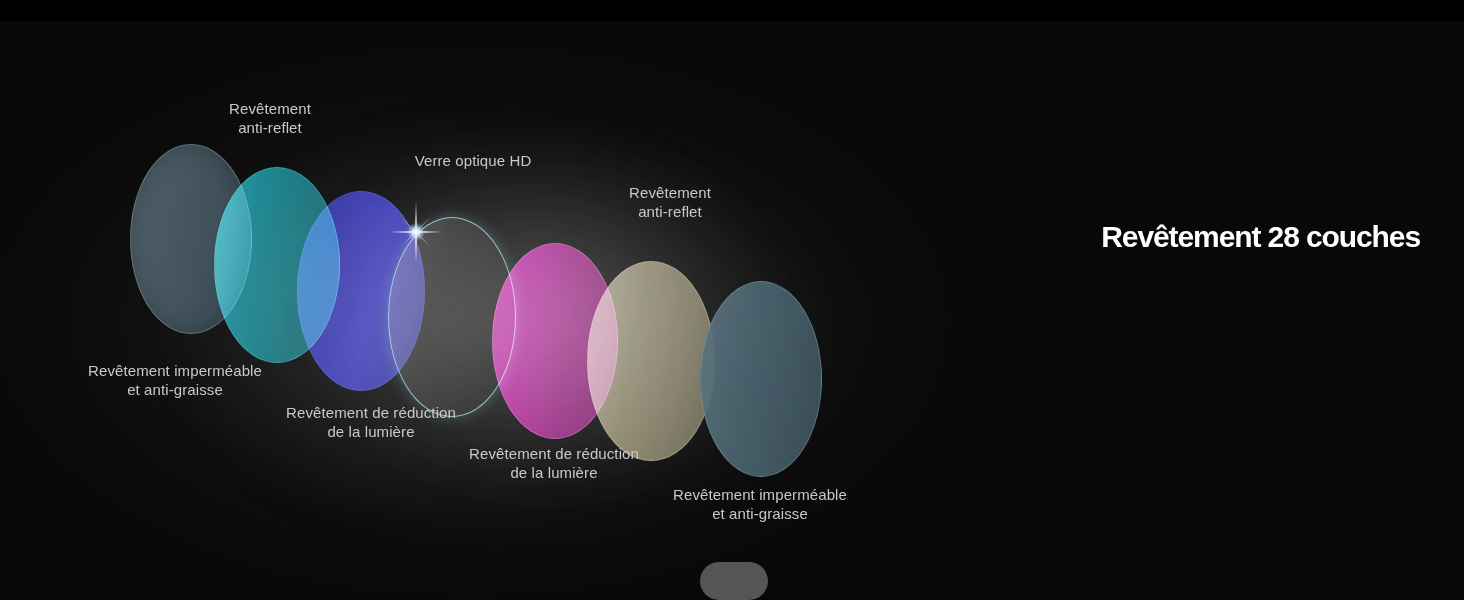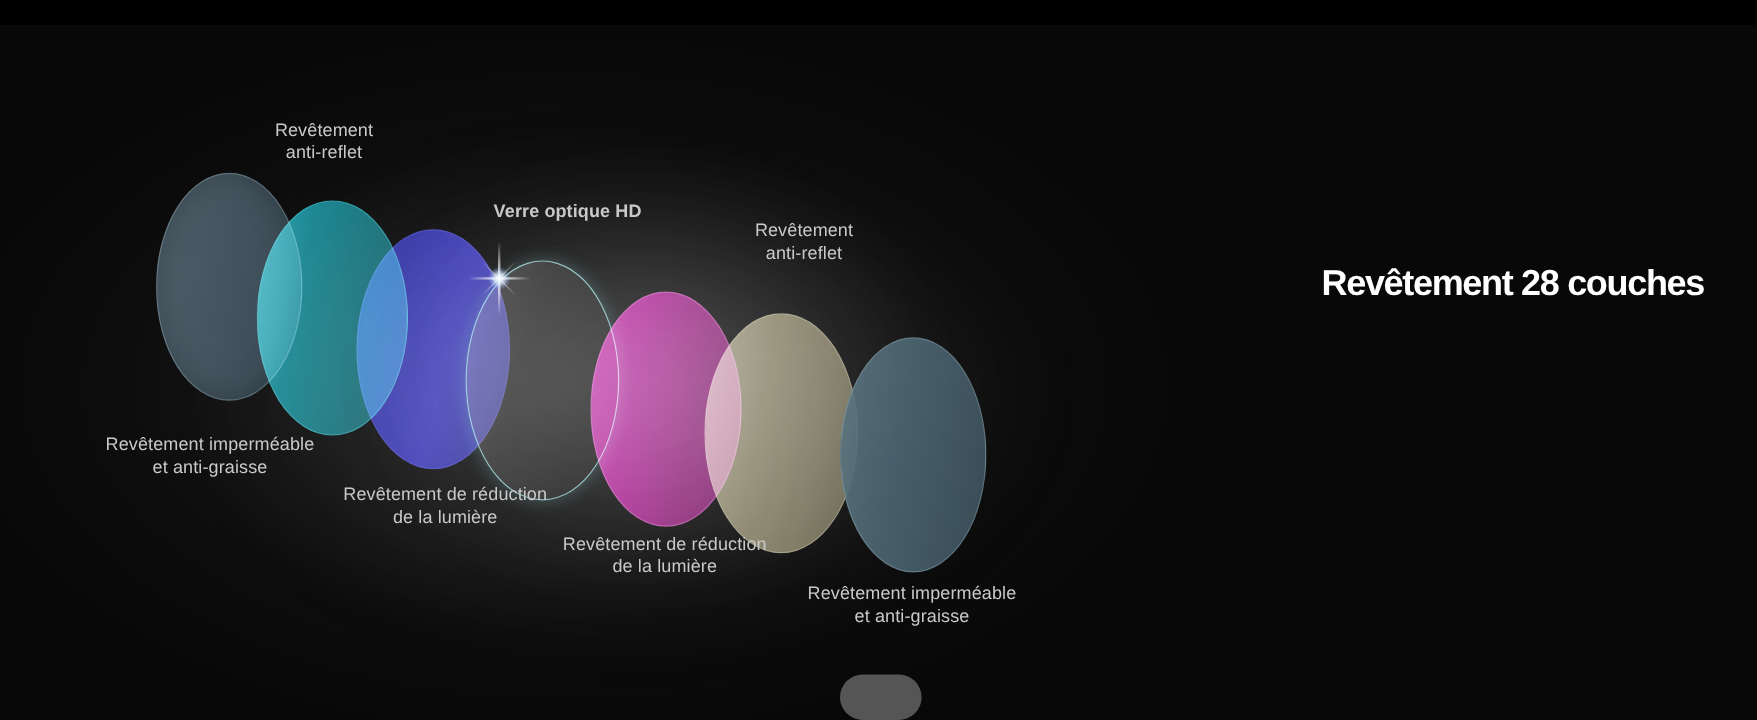--- a/index.html
+++ b/index.html
@@ -106,21 +106,21 @@
   .label {
     position:absolute;
     color:#c9c9c9;
     font-size:15px;
     line-height:19px;
     text-align:center;
     white-space:pre-line;
     letter-spacing:.1px;
   }
   #label-0 { left:172px;  top:78px;  width:196px; }
-  #label-1 { left:375px;  top:146px; width:196px;font-weight:bold; }
+  #label-1 { left:375px;  top:130px; width:196px; }
   #label-2 { left:572px;  top:162px; width:196px; }
   #label-3 { left:52px;   top:340px; width:246px; }
   #label-4 { left:248px;  top:382px; width:246px; }
   #label-5 { left:431px;  top:423px; width:246px; }
   #label-6 { left:637px;  top:464px; width:246px; }
 
   
   #copy { position:absolute; left:950px; top:192px; width:470px; }
   #headline {
     color:#ffffff;

